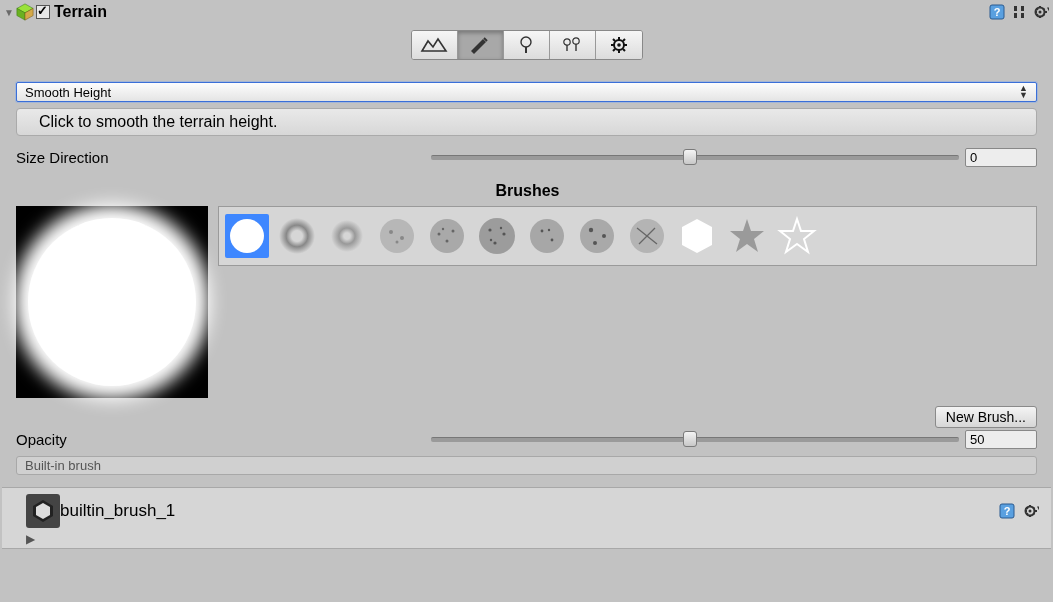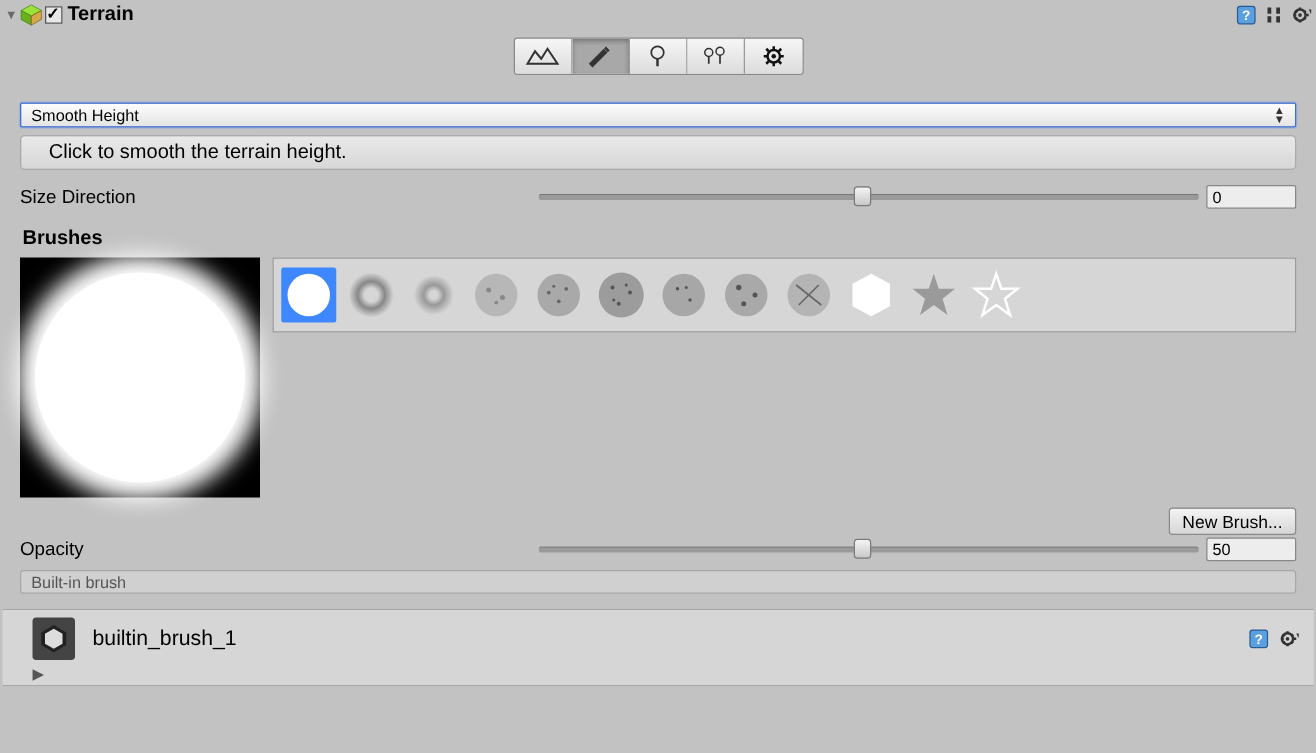--- a/index.html
+++ b/index.html
@@ -28,38 +28,38 @@
 
   .hint { width: 100%; background: linear-gradient(#e9e9e9,#d7d7d7); border: 1px solid #aaa; border-radius: 4px; padding: 4px 22px; font-size: 16px; margin-bottom: 10px; }
 
   .prop-row { display: flex; align-items: center; height: 22px; margin-bottom: 4px; }
   .prop-label { width: 415px; font-size: 15px; }
   .slider { flex: 1; position: relative; height: 18px; display:flex;align-items:center; cursor: pointer; }
   .slider-track { height: 5px; width: 100%; background: #9a9a9a; border-top: 1px solid #777; border-radius: 2px; }
   .slider-thumb { position: absolute; top: 1px; width: 14px; height: 16px; background: linear-gradient(#f4f4f4,#c8c8c8); border: 1px solid #7a7a7a; border-radius: 3px; transform: translateX(-50%); }
   .numbox { width: 72px; margin-left: 6px; background: #ededed; border: 1px solid #888; padding: 1px 4px; font-size: 13px; border-radius: 2px; }
 
-  .section-title { font-weight: bold; font-size: 16px; margin: 14px 0 6px 2px; }
+  .section-title { font-weight: bold; font-size: 16px; margin: 14px 0 6px 2px; text-align: center; }
 
   .brush-area { display: flex; gap: 10px; align-items: flex-start; }
   .brush-preview { width: 192px; height: 192px; background: #000; display:flex;align-items:center;justify-content:center; }
   .brush-preview .circle { width: 168px; height: 168px; border-radius: 50%; background: #fff; box-shadow: 0 0 18px 14px #fff; }
 
   .brush-palette { flex: 1; border: 1px solid #9a9a9a; background: #d6d6d6; height: 60px; display: flex; align-items: center; gap: 6px; padding: 4px 6px; }
   .swatch { width: 44px; height: 44px; display:flex;align-items:center;justify-content:center; cursor: pointer; border-radius: 2px;}
   .swatch.selected { background: #3e87ff; }
   .swatch svg { display:block; }
   
   .right-btn-row { display:flex; justify-content:flex-end; margin-top:8px; }
   .std-btn { background: linear-gradient(#f4f4f4,#d6d6d6); border:1px solid #8a8a8a; border-radius:3px; padding:2px 10px; font-size:14px; cursor:pointer; }
 
   .readonly-row { margin-top:6px; background: #d0d0d0; border:1px solid #a8a8a8; border-radius:3px; padding:1px 8px; font-size:13px; color:#555; }
 
   .asset-row { margin: 12px -14px 0 -14px; background: #d6d6d6; border-top:1px solid #a8a8a8; border-bottom:1px solid #a8a8a8; padding: 6px 12px 2px 24px; }
-  .asset-head { display:flex; align-items:center; gap: 14px; }
+  .asset-head { display:flex; align-items:center; }
   .asset-thumb { width:34px;height:34px;background:#444;border-radius:3px;display:flex;align-items:center;justify-content:center; }
   .asset-name { font-size:17px; }
   .asset-spacer { flex:1; }
   .asset-icons { display:flex; gap:8px; }
   .asset-foldout { padding-top:4px; color:#555; font-size:12px; cursor:pointer; user-select:none;}
 </style>
 </head>
 <body>
 
 <div class="header">

